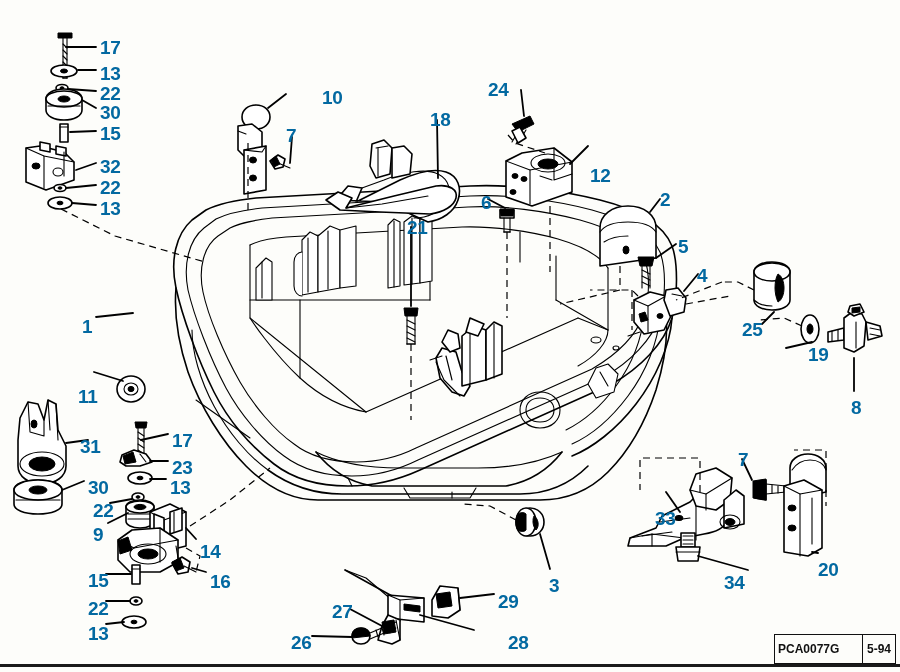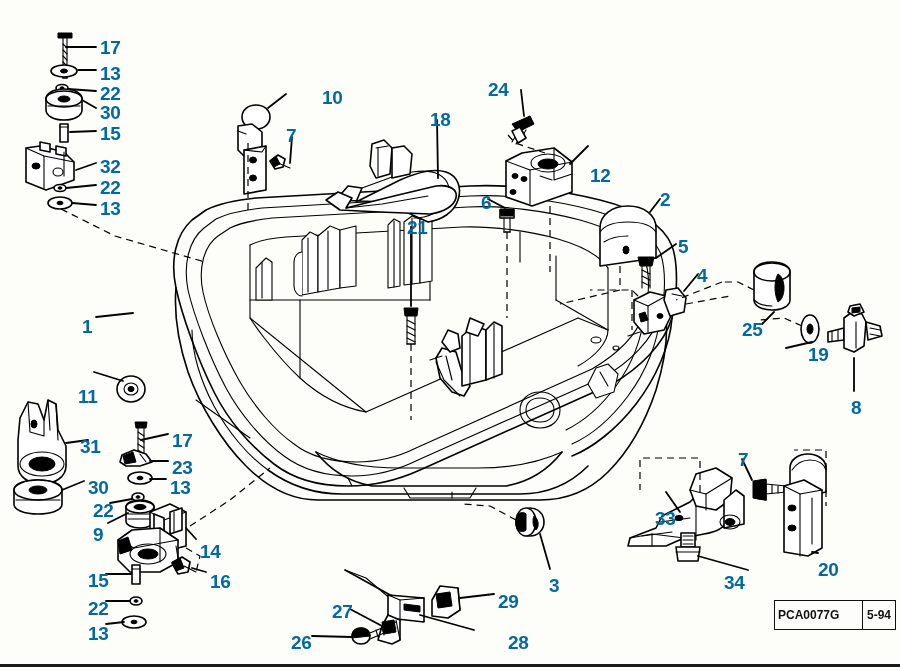--- a/index.html
+++ b/index.html
@@ -47,21 +47,21 @@
     font-size: 21px;
     color: #f4707a;
     letter-spacing: 0.3px;
     white-space: nowrap;
     pointer-events: none;
   }
   
   #codebox {
     position: absolute;
     left: 774px;
-    top: 600px;
+    top: 634px;
     width: 122px;
     height: 30px;
     border: 1px solid #111;
     background: transparent;
     display: flex;
     align-items: center;
     box-sizing: border-box;
     justify-content: flex-end;
   }
   #codebox .code-main {

